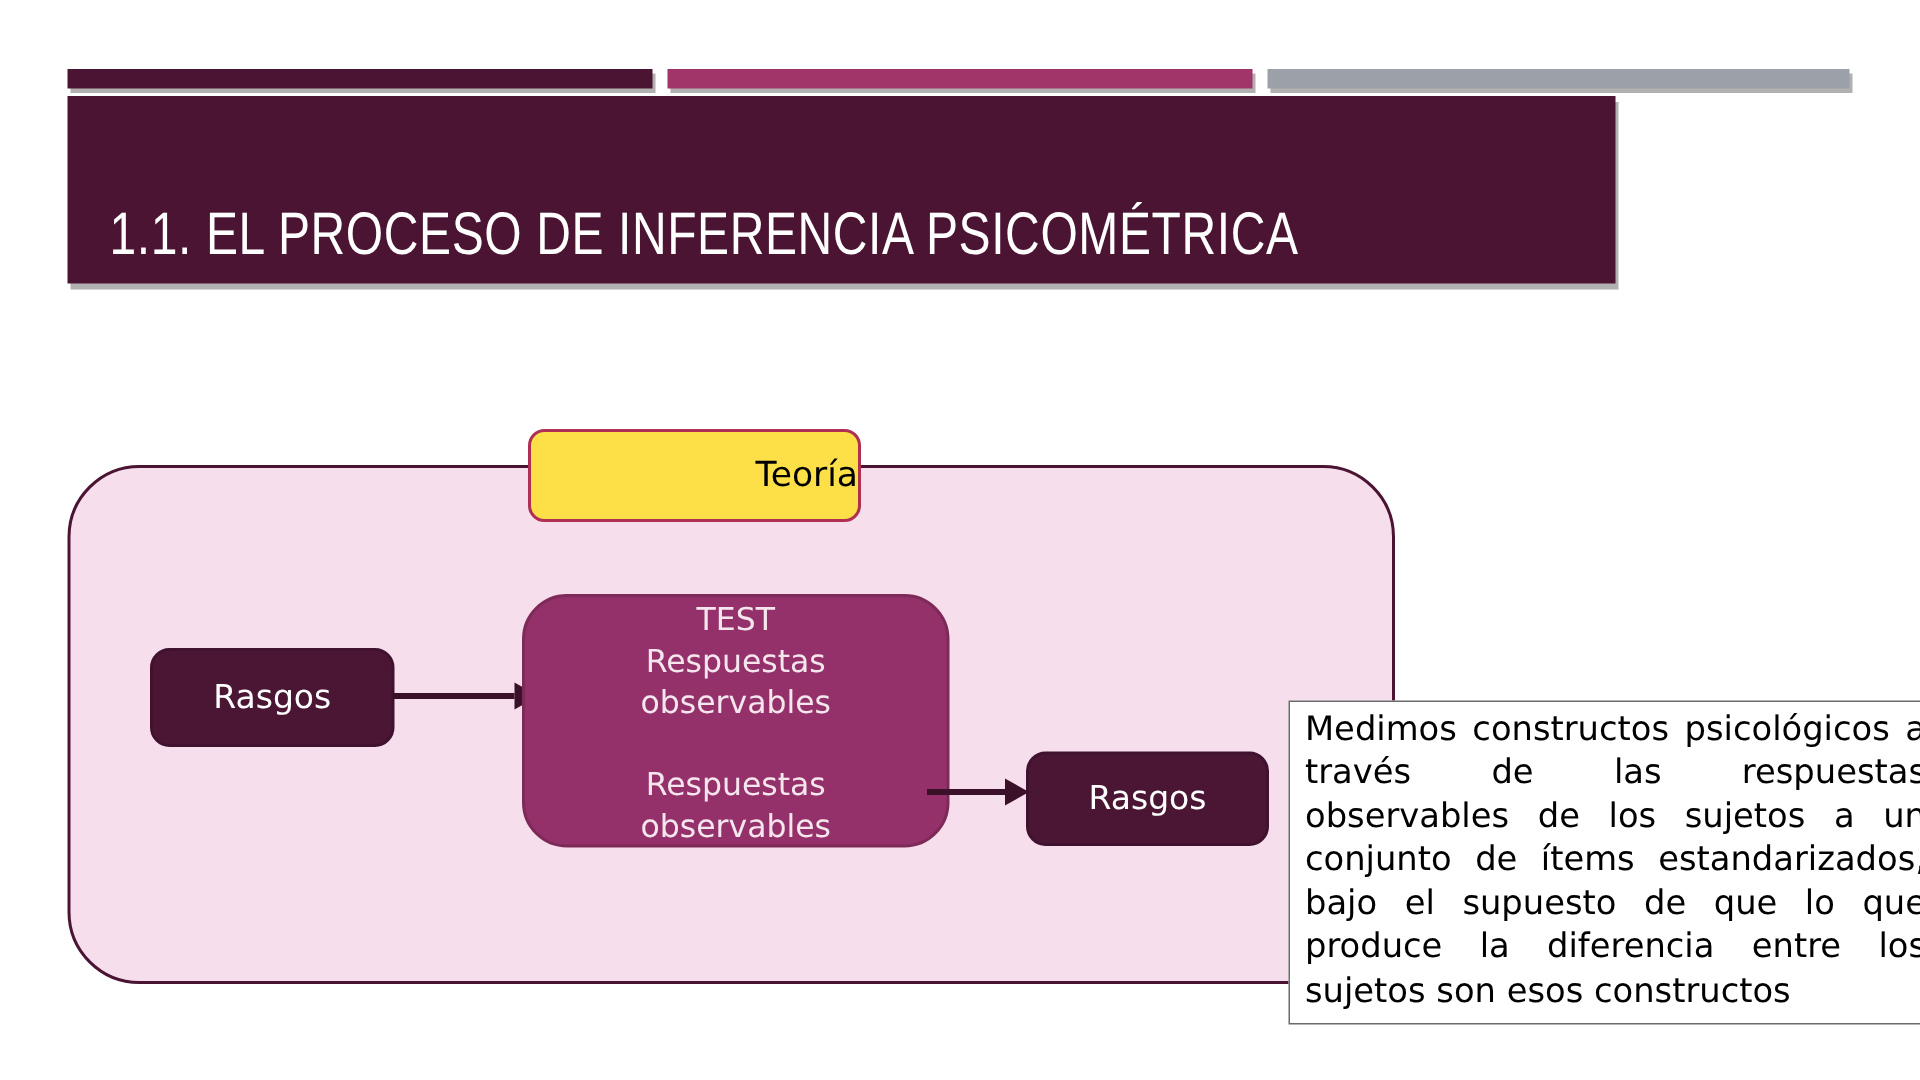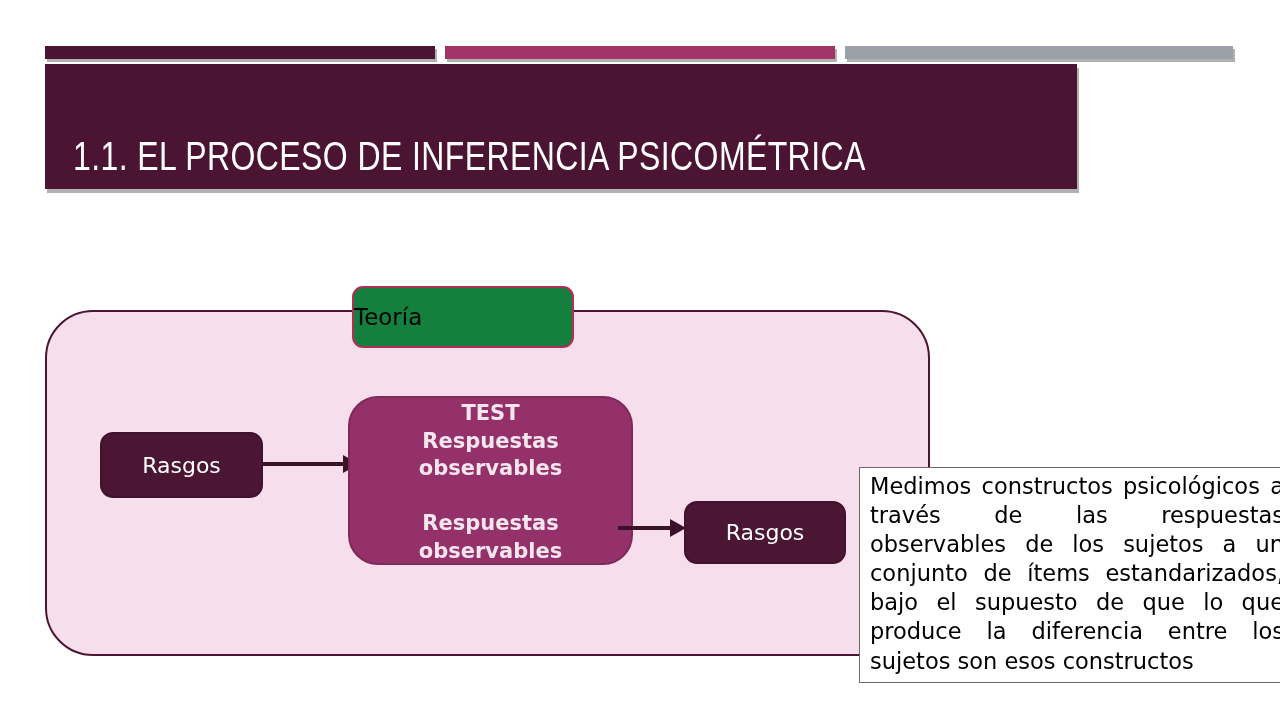--- a/index.html
+++ b/index.html
@@ -32,43 +32,43 @@
   .container-box{
     position:absolute;left:45px;top:310px;width:885px;height:346px;
     background:var(--container-fill,#F7DEED);
     border:2.5px solid var(--maroon,#4A1432);border-radius:48px;
     box-sizing:border-box;z-index:1;
   }
 
   
   .theory-box{
     position:absolute;left:352px;top:286px;width:222px;height:62px;
-    background:#15803d;border:2.5px solid var(--theory-border,#B03054);
+    background:#fde047;border:2.5px solid var(--theory-border,#B03054);
     border-radius:11px;box-sizing:border-box;z-index:3;
-    display:flex;flex-direction:column;justify-content:center;align-items:flex-start;
+    display:flex;flex-direction:column;justify-content:center;align-items:flex-end;
     font-size:23px;line-height:29px;color:#000;gap:47px;
   }
 
   
   .trait{
     position:absolute;background:var(--trait-fill,#4B1634);
     border:2px solid #401230;border-radius:13px;box-sizing:border-box;
     display:flex;align-items:center;justify-content:center;
     color:#ffffff;font-size:22px;z-index:2;text-align:center;
   }
   .trait.left{left:100px;top:432px;width:163px;height:66px;}
   .trait.right{left:684px;top:501px;width:162px;height:63px;}
 
   
   .test-box{
     position:absolute;left:348px;top:396px;width:285px;height:169px;
     background:var(--test-fill,#94316A);
     border:2px solid var(--test-border,#7E2A58);
     border-radius:30px;box-sizing:border-box;z-index:2;
-    padding-top:2px;text-align:center;color:#F5E6EE;font-size:21px;font-weight:bold;
+    padding-top:2px;text-align:center;color:#F5E6EE;font-size:21px;
   }
   .test-line{min-height:27.5px;line-height:27.5px;}
 
   
   .arrow-shaft{position:absolute;height:4px;background:var(--arrow,#3B1029);z-index:2;}
   .arrow-head{
     position:absolute;width:0;height:0;z-index:2;
     border-top:9px solid transparent;border-bottom:9px solid transparent;
     border-left:16px solid var(--arrow,#3B1029);
   }

